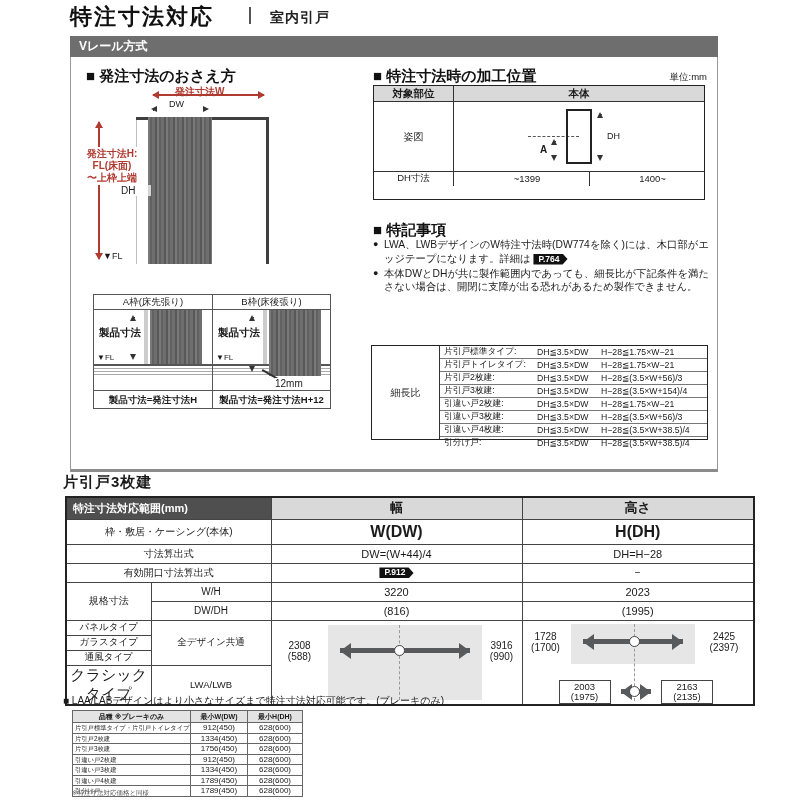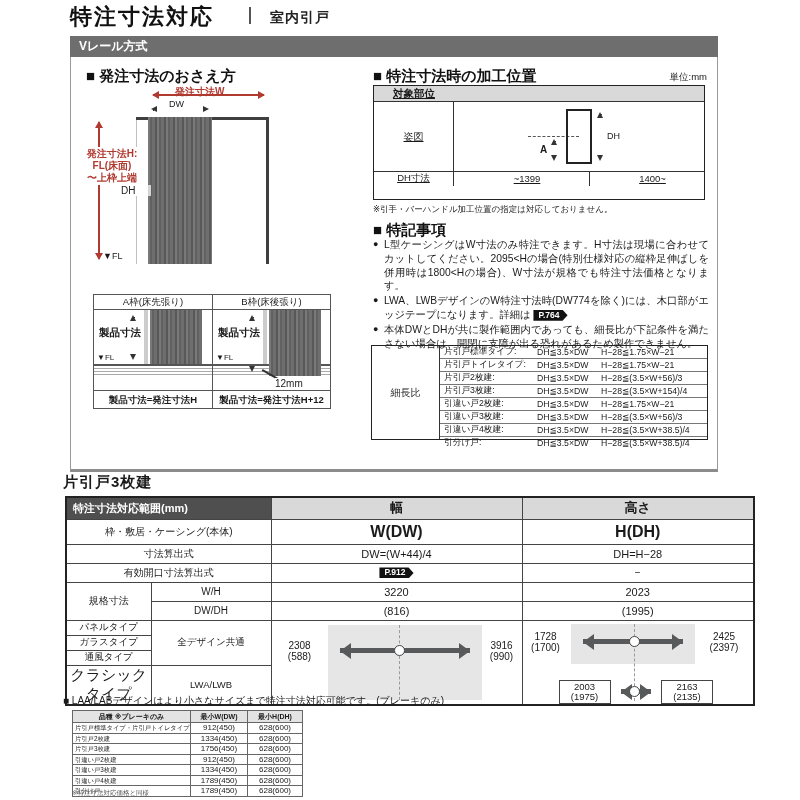--- a/index.html
+++ b/index.html
@@ -69,21 +69,21 @@
   .f-panel{position:absolute;left:56px;top:0;width:52px;z-index:2;}
   .f-prod{position:absolute;left:5px;top:16px;font-size:10.5px;font-weight:bold;background:#fff;z-index:3;}
   .f-flmark{position:absolute;left:3px;top:43px;font-size:8px;background:#fff;z-index:3;}
   .f-formula{height:17px;line-height:17px;border-top:1px solid #555;font-size:9.5px;font-weight:bold;text-align:center;}
   .f-leader{position:absolute;left:48px;top:64px;width:20px;height:1.5px;background:#333;transform:rotate(30deg);z-index:4;}
   .f-12lbl{position:absolute;left:62px;top:68px;font-size:10px;background:#fff;z-index:4;}
 
   
   .mach{left:302px;top:28px;width:332px;height:115px;border:1.5px solid #222;box-sizing:border-box;font-size:10px;}
   .mrow{display:flex;box-sizing:border-box;}
-  .mcell{box-sizing:border-box;border-right:1px solid #333;display:flex;align-items:center;justify-content:center;text-align:left;text-decoration:underline;}
+  .mcell{box-sizing:border-box;border-right:1px solid #333;display:flex;align-items:center;justify-content:center;text-align:left;}
   .mcell:last-child{border-right:none;}
   .mhead{background:#d9d9d9;font-weight:bold;font-size:10.5px;height:16px;border-bottom:1px solid #333;}
   .mfig{height:70px;border-bottom:1px solid #333;}
   .mval{height:13.5px;border-bottom:1px solid #333;font-size:9.5px;gap:11px;}
   .mval:last-of-type{border-bottom:none;}
   .figwrap{position:relative;width:100%;height:100%;}
   .fig-rect{position:absolute;left:112px;top:7px;width:26px;height:55px;border:2px solid #222;box-sizing:border-box;}
   .fig-dash{position:absolute;left:74px;top:34px;width:51px;border-top:1.2px dashed #555;}
   .fig-lbl{position:absolute;font-size:9px;background:#fff;}
 
@@ -204,20 +204,21 @@
         <div class="f-formula">製品寸法=発注寸法H+12</div>
       </div>
     </div>
 
     <div class="abs sec-h" style="left:302px;top:10px;">■ 特注寸法時の加工位置</div>
     <div class="abs" style="right:10px;top:14px;font-size:9.5px;">単位:mm</div>
 
     <div class="abs mach">
       <div class="mrow mhead">
         <div class="mcell" style="width:80px;">対象部位</div>
+        <div class="mcell" style="flex:1;">本体</div>
       </div>
       <div class="mrow mfig">
         <div class="mcell" style="width:80px;">姿図</div>
         <div class="mcell" style="flex:1;">
           <div class="figwrap">
             <div class="fig-dash"></div>
             <div class="fig-rect"></div>
             <div class="av thin" style="left:143px;top:7px;width:7px;height:55px;">
                 <i></i>
               </div>
@@ -228,25 +229,23 @@
             <div class="fig-lbl" style="left:86px;top:42px;font-weight:bold;font-size:10px;">A</div>
           </div>
         </div>
       </div>
       <div class="mrow mval">
         <div class="mcell" style="width:80px;">DH寸法</div>
         <div class="mcell" style="width:125px;">~1399</div>
         <div class="mcell" style="flex:1;">1400~</div>
       </div>
     </div>
-    <div class="abs mnote">※引手・バーハンドル加工位置の指定は対応しておりません。</div>
 
     <div class="abs sec-h h-tokki">■ 特記事項</div>
     <div class="abs notes">
-      <div><span>L型ケーシングはW寸法のみ特注できます。H寸法は現場に合わせてカットしてください。2095&lt;Hの場合(特別仕様対応の縦枠足伸ばしを併用時は1800&lt;Hの場合)、W寸法が規格でも特注寸法価格となります。</span></div>
       <div><span>LWA、LWBデザインのW特注寸法時(DW774を除く)には、木口部がエッジテープになります。詳細は </span><span class="badge">P.764</span></div>
       <div><span>本体DWとDHが共に製作範囲内であっても、細長比が下記条件を満たさない場合は、開閉に支障が出る恐れがあるため製作できません。</span></div>
     </div>
 
     <div class="abs slender">
       <div class="sl-label">細長比</div>
       <div class="sl-rows">
         <div class="sl-row">
             <b>片引戸標準タイプ:</b>
             <u>DH≦3.5×DW</u>

